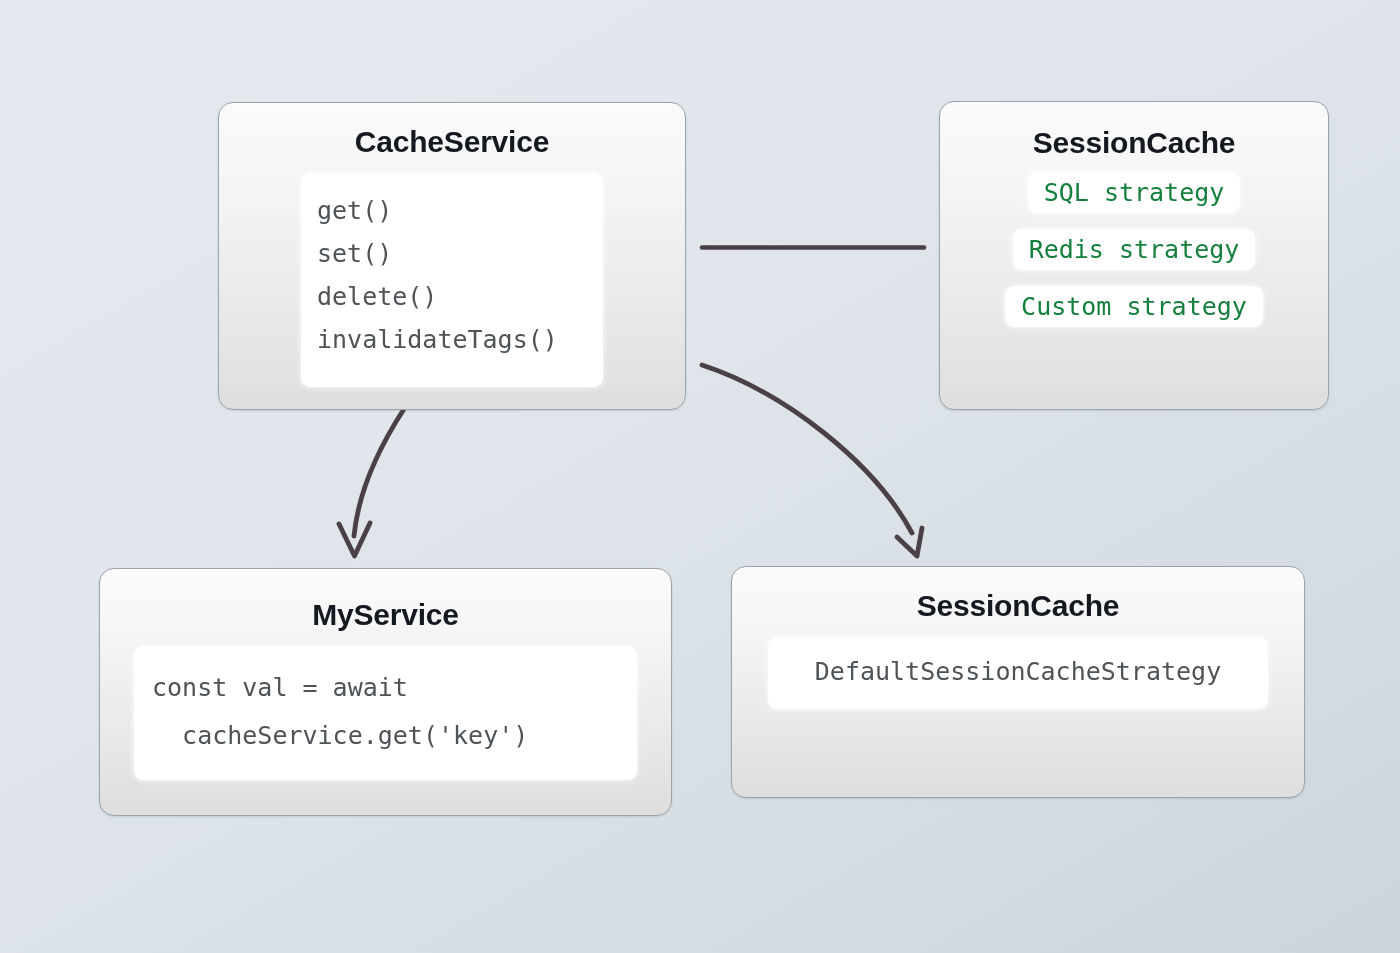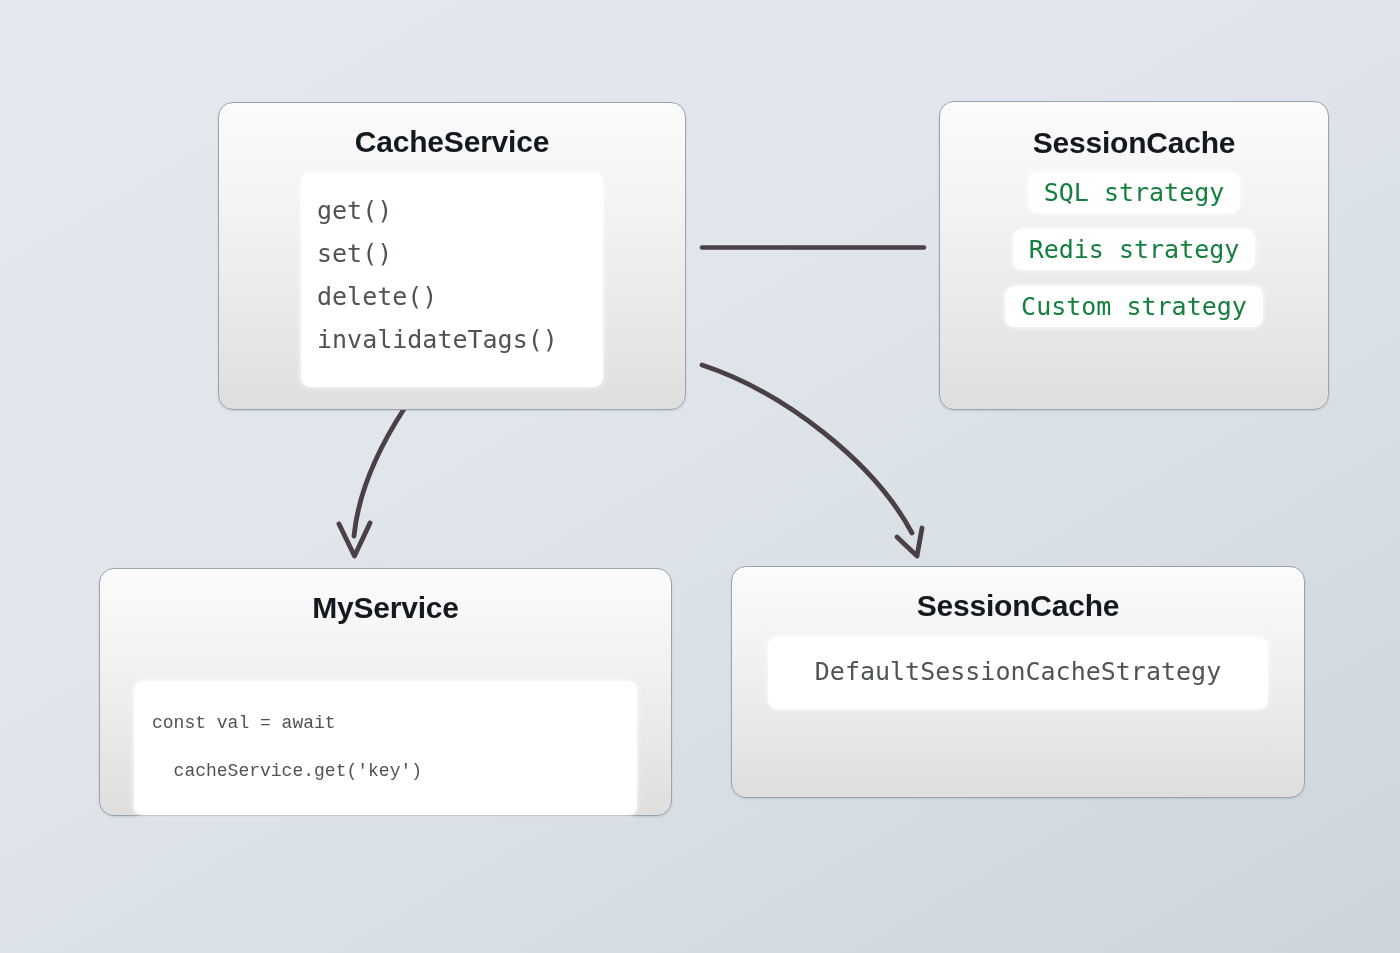--- a/index.html
+++ b/index.html
@@ -117,30 +117,28 @@
     font-size: 25px;
     padding: 6px 16px;
   }
 
   
   #node-my-service {
     left: 63px;
     top: 568px;
     width: 573px;
     height: 248px;
-    padding-top: 22px;
-    justify-content: space-between;
+    padding-top: 29px;
   }
   #node-my-service .code-block {
     margin-top: 14px;
     width: 503px;
     padding: 18px 0 20px 18px;
-    font-size: 18px;
+    font-size: 25px;
     line-height: 48px;
-    font-family: Liberation Mono, monospace;
   }
 
   
   #node-session-cache {
     left: 695px;
     top: 566px;
     width: 574px;
     height: 232px;
     padding-top: 22px;
   }

